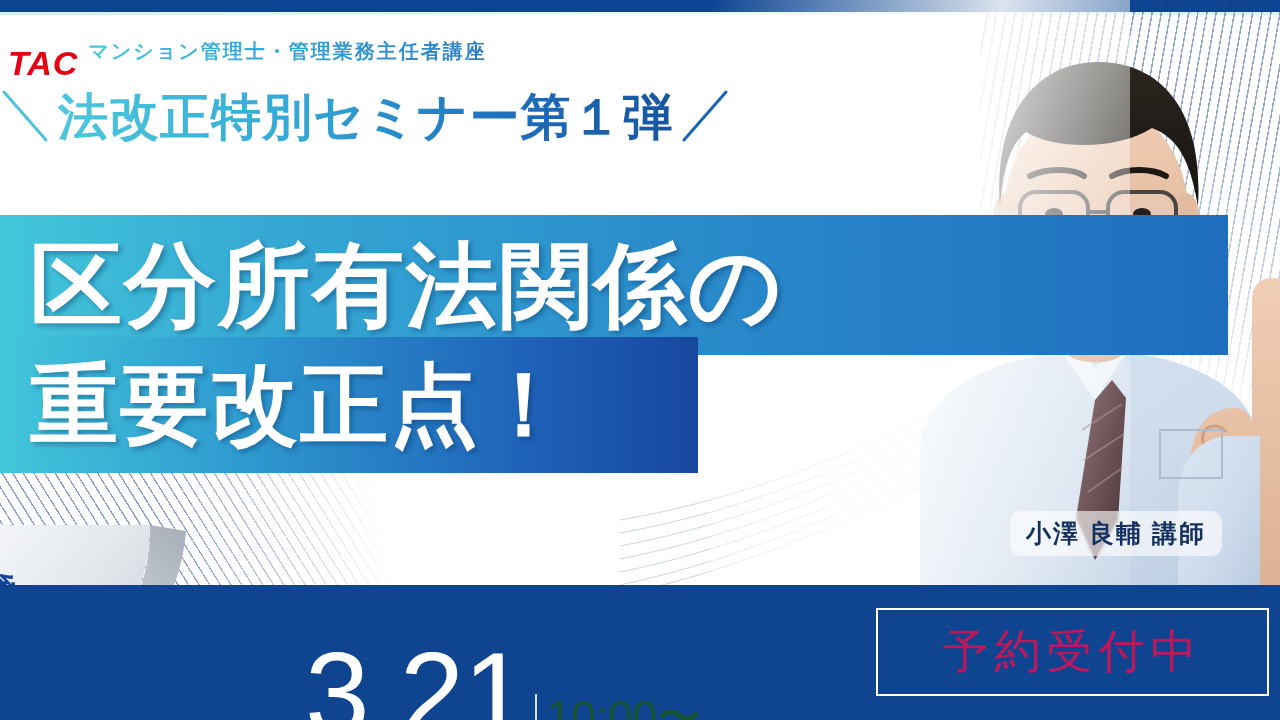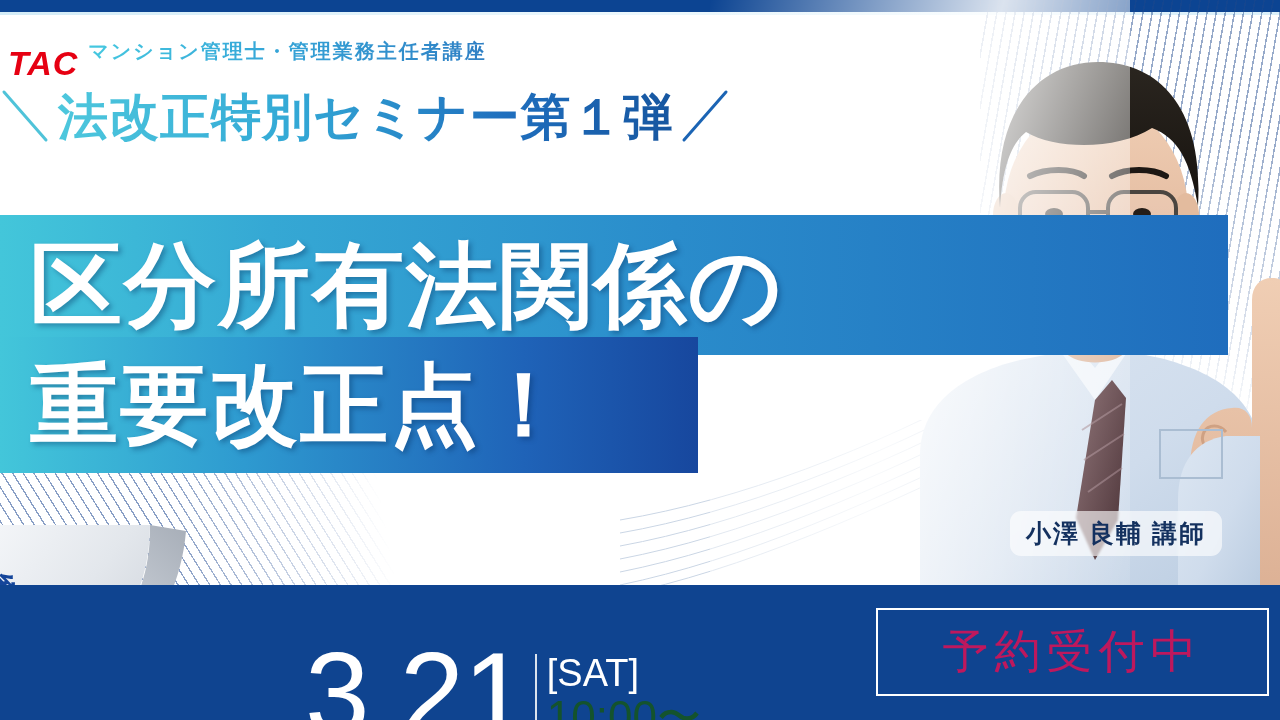--- a/index.html
+++ b/index.html
@@ -307,21 +307,20 @@
       <path d="M150 0 C152 86 96 158 0 185 C104 176 178 104 186 6 Z" fill="url(#peelCurl)"></path>
     </svg>
     <div class="peel-label">参加無料</div>
   </div>
 
   <div class="bottombar"></div>
 
   <div class="date-wrap">
     <div class="date-main">3.21</div>
     <div class="date-side">
-      <div class="date-dow">[SAT]</div>
       <div class="date-time">10:00〜</div>
     </div>
   </div>
 
   <div class="cta">
     <div class="cta-label">予約受付中</div>
   </div>
 
 </div>
 

